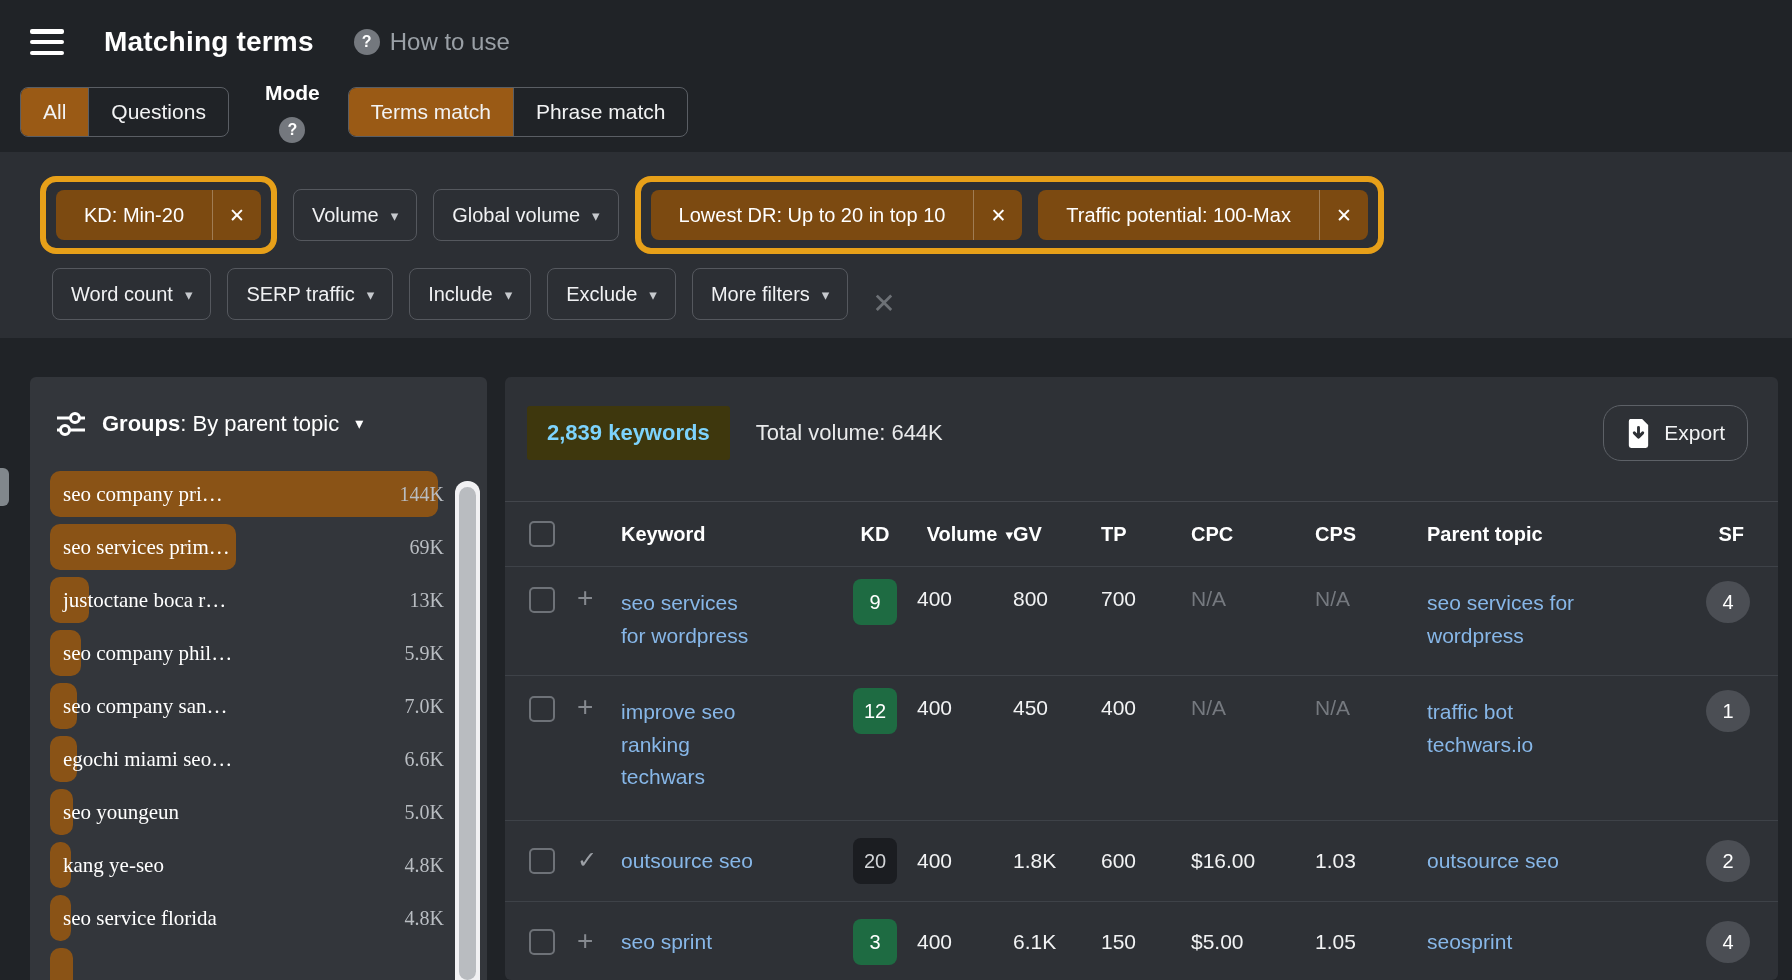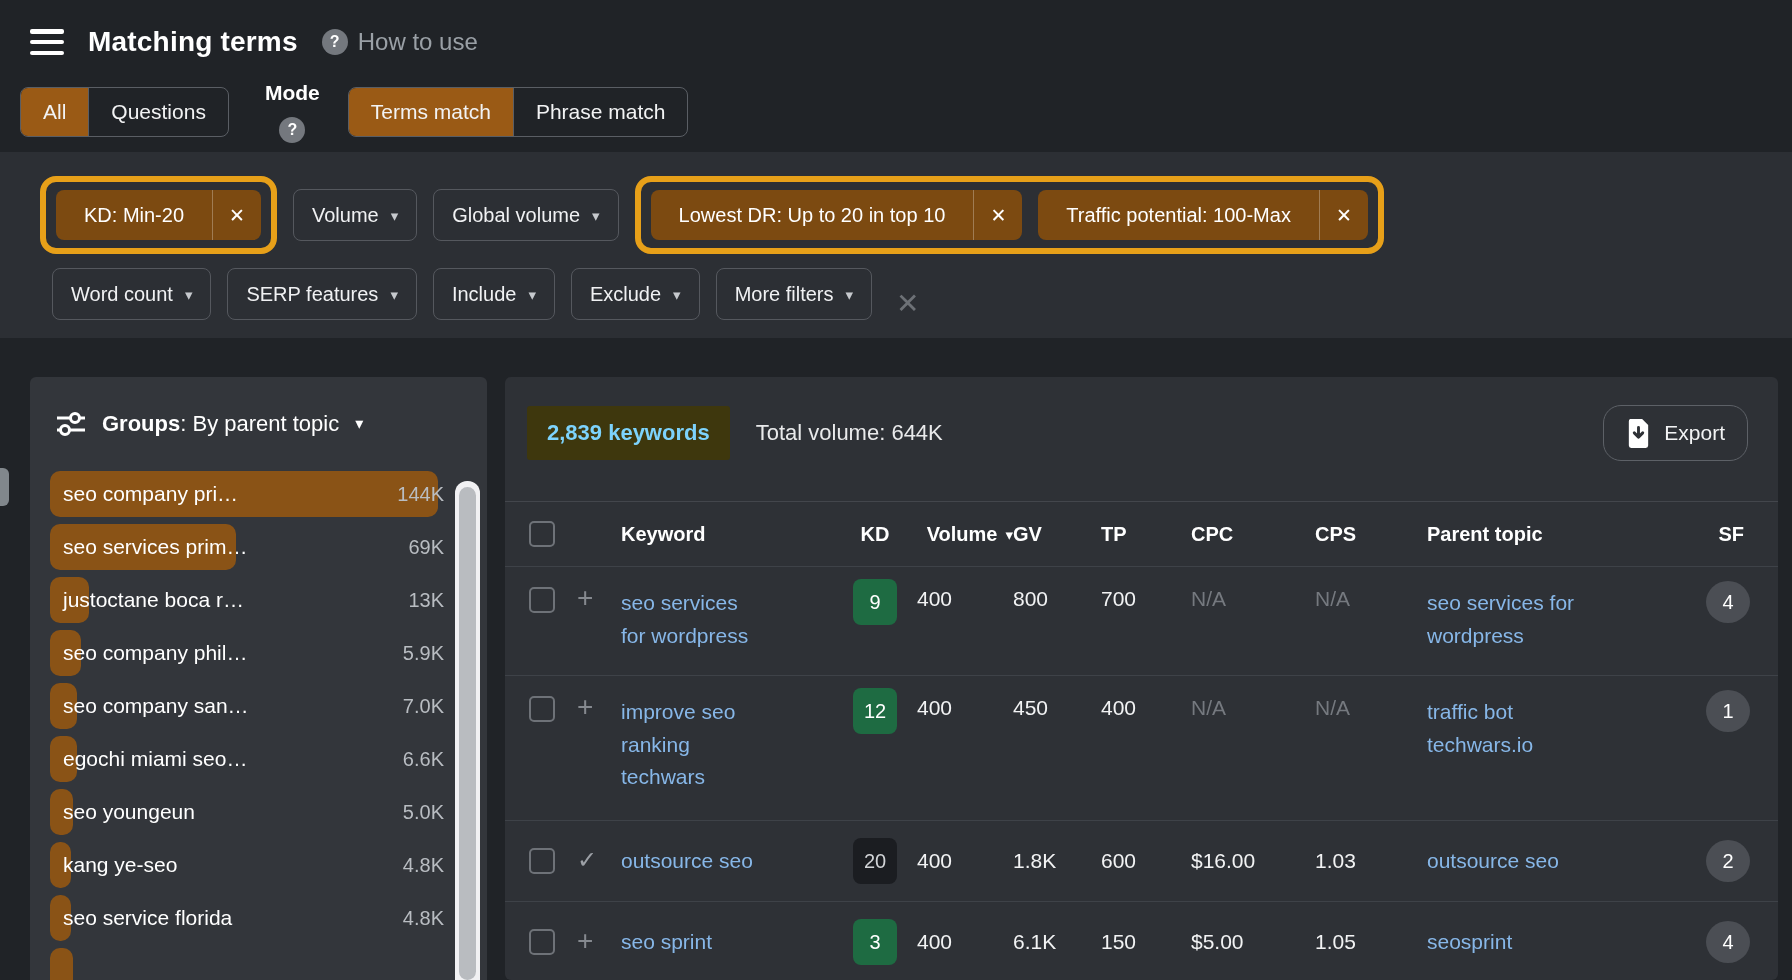--- a/index.html
+++ b/index.html
@@ -3,21 +3,21 @@
 <meta charset="utf-8">
 <style>
   html,body{margin:0;padding:0;}
   body{
     width:1792px;height:980px;position:relative;overflow:hidden;
     background:#202327;color:#fff;
     font-family:"Liberation Sans","DejaVu Sans",sans-serif;
     -webkit-font-smoothing:antialiased;
   }
   
-  .app-header{position:absolute;top:26px;left:30px;display:flex;align-items:center;gap:24px;}
+  .app-header{position:absolute;top:26px;left:30px;display:flex;align-items:center;gap:40px;}
   .hamburger{width:34px;height:26px;display:flex;flex-direction:column;justify-content:space-between;cursor:pointer;}
   .hamburger div{height:4.5px;background:#fff;border-radius:2px;}
   .page-title{font-size:28px;font-weight:bold;color:#fff;letter-spacing:.2px;}
   .help{display:flex;align-items:center;gap:10px;color:#9aa0a6;font-size:24px;}
   .q-circle{width:26px;height:26px;border-radius:50%;background:#74787e;color:#fff;
     display:inline-flex;align-items:center;justify-content:center;font-size:16px;font-weight:bold;}
   
   .tabs-row{position:absolute;top:88px;left:20px;display:flex;align-items:center;height:48px;}
   .seg{display:flex;border:1px solid #5a5e64;border-radius:8px;overflow:hidden;height:48px;}
   .seg .cell{display:flex;align-items:center;padding:0 22px;font-size:21px;color:#f2f3f4;cursor:pointer;}
@@ -39,21 +39,21 @@
     border:1px solid #55585e;border-radius:8px;font-size:20px;color:#f0f1f3;cursor:pointer;}
   .caret{font-size:15px;color:#c6c9cd;line-height:1;}
   .clear-x{color:#6d7176;font-size:28px;font-weight:bold;margin-left:8px;cursor:pointer;}
   
   .edge-handle{position:absolute;left:0;top:468px;width:9px;height:38px;background:#9aa0a6;border-radius:0 6px 6px 0;opacity:.8;}
   
   .sidebar{position:absolute;left:30px;top:377px;width:457px;height:603px;background:#33363b;border-radius:6px 6px 0 0;overflow:hidden;}
   .groups-header{display:flex;align-items:center;gap:16px;padding:34px 0 0 26px;font-size:22px;cursor:pointer;}
   .groups-header b{font-weight:bold;}
   .group-list{position:relative;margin-top:34px;padding-left:20px;}
-  .g-item{position:relative;width:388px;height:46px;margin-bottom:7px;cursor:pointer;}
+  .g-item{position:relative;width:388px;height:46px;margin-bottom:7px;cursor:pointer;font-family:Liberation Serif, serif;}
   .g-bar{position:absolute;left:0;top:0;bottom:0;background:#8a5316;border-radius:10px;}
   .g-label{position:absolute;left:13px;top:0;height:46px;display:flex;align-items:center;font-size:21px;color:#fff;white-space:nowrap;}
   .g-value{position:absolute;right:-6px;top:0;height:46px;display:flex;align-items:center;font-size:20px;color:#b9bdc2;}
   .sb-scroll{position:absolute;left:425px;top:104px;width:25px;height:499px;background:#f1f1f3;border-radius:12px 12px 0 0;}
   .sb-thumb{position:absolute;left:4px;right:4px;top:6px;bottom:0;background:#b9bcc0;border-radius:9px;cursor:pointer;}
   
   .main{position:absolute;left:505px;top:377px;width:1273px;height:603px;background:#2e3136;border-radius:6px;overflow:hidden;}
   .results-bar{display:flex;align-items:center;padding:28px 30px 0 22px;}
   .kw-badge{background:#3e370d;color:#7dd3fc;font-weight:bold;font-size:22px;padding:0 20px;height:54px;
     display:flex;align-items:center;border-radius:3px;}
@@ -146,21 +146,21 @@
         <span class="x">✕</span>
       </div>
     </div>
   </div>
   <div class="filter-row2">
     <div class="chip-drop">
       <span>Word count</span>
       <span class="caret">▾</span>
     </div>
     <div class="chip-drop">
-      <span>SERP features</span>
+      <span>SERP traffic</span>
       <span class="caret">▾</span>
     </div>
     <div class="chip-drop">
       <span>Include</span>
       <span class="caret">▾</span>
     </div>
     <div class="chip-drop">
       <span>Exclude</span>
       <span class="caret">▾</span>
     </div>

